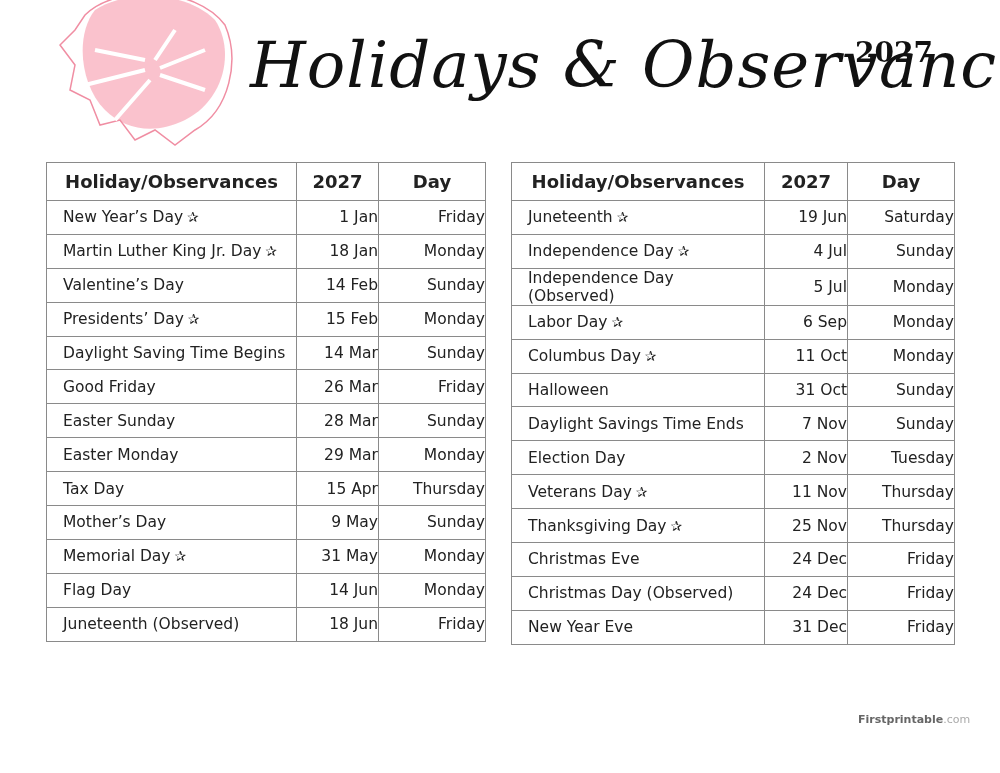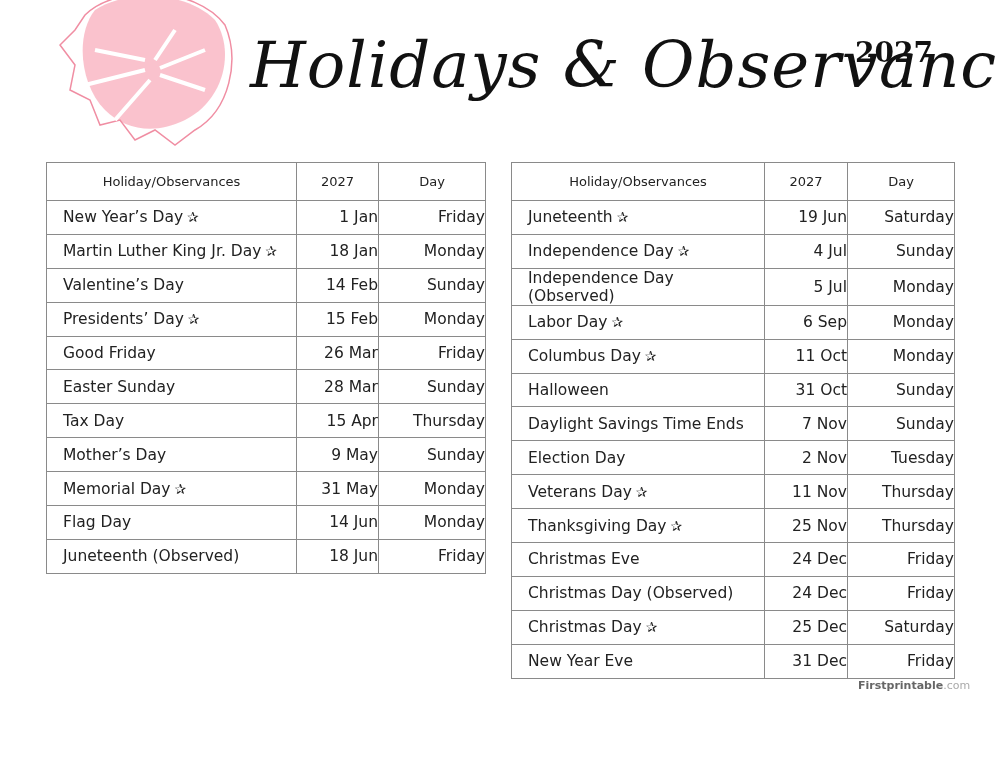--- a/index.html
+++ b/index.html
@@ -2,29 +2,29 @@
 <html><head>
 <meta charset="utf-8">
 <style>
   html, body { margin:0; padding:0; background:#ffffff; }
   body { width:1000px; height:773px; position:relative; overflow:hidden; font-family:"DejaVu Sans", sans-serif; color:#222; }
   .leaf { position:absolute; left:55px; top:-10px; width:180px; height:160px; }
   .title { position:absolute; left:250px; top:28px; font-family:"DejaVu Serif", serif; font-style:italic; font-size:64px; color:#111; letter-spacing:1px; white-space:nowrap; }
   .year { position:absolute; left:855px; top:36px; font-family:"DejaVu Serif", serif; font-weight:bold; font-size:28px; color:#111; }
   table.hol { position:absolute; top:162px; border-collapse:collapse; font-size:15.5px; color:#222; }
   table.hol td, table.hol th { border:1px solid #8a8a8a; height:32.9px; padding:0; }
-  table.hol th { font-weight:normal; font-size:13px; height:37px; }
+  table.hol th { font-weight:bold; font-size:18px; height:37px; }
   table.hol td.name { padding-left:16px; text-align:left; }
   table.hol td.date, table.hol td.day { text-align:right; }
   #t1 { left:46px; }
   #t2 { left:511px; }
   #t1 col.c1 { width:250px; } #t1 col.c2 { width:82px; } #t1 col.c3 { width:107px; }
   #t2 col.c1 { width:253px; } #t2 col.c2 { width:83px; } #t2 col.c3 { width:107px; }
   .star { font-size:14px; margin-left:4px; }
-  .brand { position:absolute; left:858px; top:679px; font-size:11px; font-weight:bold; color:#666; }
+  .brand { position:absolute; left:858px; top:713px; font-size:11px; font-weight:bold; color:#666; }
   .brand .dom { font-weight:normal; color:#aaa; }
 </style>
 </head>
 <body>
 
 <svg class="leaf" viewBox="0 0 180 160">
   <path d="M40 20 C70 0,130 0,160 30 C180 60,170 110,130 130 C100 145,70 140,50 120 C25 95,20 45,40 20 Z" fill="#f9b7c4" opacity="0.85"></path>
   <path d="M30 25 C60 -5,140 -5,170 35 C185 70,175 120,140 140 L120 155 L100 140 L80 150 L65 130 L45 135 L35 110 L15 100 L20 75 L5 55 L20 40 Z" fill="none" stroke="#f08ea3" stroke-width="1.5"></path>
   <path d="M40 60 L90 70 M30 95 L90 80 M60 130 L95 90 M120 40 L100 70 M150 60 L105 78 M150 100 L105 85" stroke="#fff" stroke-width="4" fill="none"></path>
 </svg>
@@ -60,28 +60,38 @@
         <td class="name"><span>Valentine’s Day</span><span class="star"></span></td>
         <td class="date">14 Feb</td>
         <td class="day">Sunday</td>
       </tr>
       <tr>
         <td class="name"><span>Presidents’ Day</span><span class="star">✰</span></td>
         <td class="date">15 Feb</td>
         <td class="day">Monday</td>
       </tr>
       <tr>
+        <td class="name"><span>Daylight Saving Time Begins</span><span class="star"></span></td>
+        <td class="date">14 Mar</td>
+        <td class="day">Sunday</td>
+      </tr>
+      <tr>
         <td class="name"><span>Good Friday</span><span class="star"></span></td>
         <td class="date">26 Mar</td>
         <td class="day">Friday</td>
       </tr>
       <tr>
         <td class="name"><span>Easter Sunday</span><span class="star"></span></td>
         <td class="date">28 Mar</td>
         <td class="day">Sunday</td>
+      </tr>
+      <tr>
+        <td class="name"><span>Easter Monday</span><span class="star"></span></td>
+        <td class="date">29 Mar</td>
+        <td class="day">Monday</td>
       </tr>
       <tr>
         <td class="name"><span>Tax Day</span><span class="star"></span></td>
         <td class="date">15 Apr</td>
         <td class="day">Thursday</td>
       </tr>
       <tr>
         <td class="name"><span>Mother’s Day</span><span class="star"></span></td>
         <td class="date">9 May</td>
         <td class="day">Sunday</td>
@@ -172,25 +182,20 @@
         <td class="name"><span>Christmas Eve</span><span class="star"></span></td>
         <td class="date">24 Dec</td>
         <td class="day">Friday</td>
       </tr>
       <tr>
         <td class="name"><span>Christmas Day (Observed)</span><span class="star"></span></td>
         <td class="date">24 Dec</td>
         <td class="day">Friday</td>
       </tr>
       <tr>
-        <td class="name"><span>Christmas Day</span><span class="star">✰</span></td>
-        <td class="date">25 Dec</td>
-        <td class="day">Saturday</td>
-      </tr>
-      <tr>
         <td class="name"><span>New Year Eve</span><span class="star"></span></td>
         <td class="date">31 Dec</td>
         <td class="day">Friday</td>
       </tr>
     </tbody>
 </table>
 
 <div class="brand">
   <span>Firstprintable</span><span class="dom">.com</span>
 </div>

